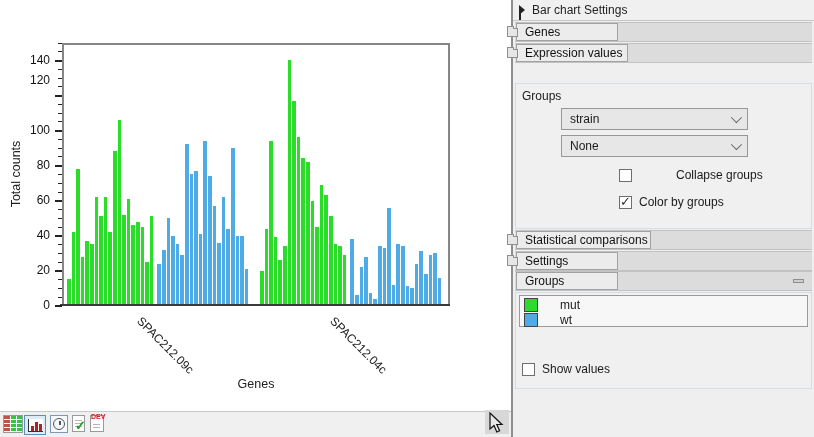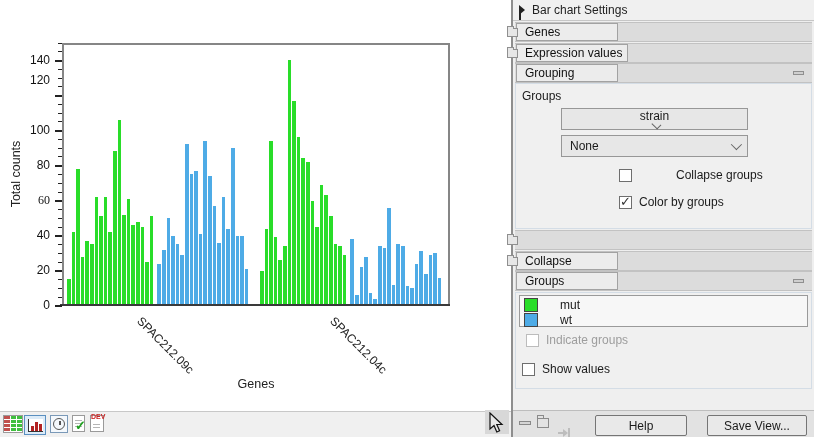--- a/index.html
+++ b/index.html
@@ -56,21 +56,21 @@
   .folder-icon{width:11px;height:9px;border:1px solid #8f8f8f;box-sizing:border-box;position:relative;background:#e6e6e6;}
   .folder-icon:before{content:"";position:absolute;left:-1px;top:-3px;width:5px;height:2px;border:1px solid #8f8f8f;border-bottom:none;background:#e6e6e6;}
   .minus-icon{width:11px;height:4px;border:1px solid #8f8f8f;background:#cfcfcf;box-sizing:border-box;margin-top:2px;}
 
   .content{position:absolute;left:2px;width:297px;background:#f0f0f0;border:1px solid #d4dde6;box-sizing:border-box;}
   #grouping-content{top:83px;height:146px;}
   #groups-content{top:292px;height:97px;}
 
   #groups-word{position:absolute;left:6px;top:5px;}
   .dropdown{position:absolute;left:45px;width:187px;height:22px;background:#e7e7e7;border:1px solid #979797;box-sizing:border-box;display:flex;align-items:center;padding:0 8px;justify-content:space-between;}
-  #dropdown-1{top:24px;flex-direction:column;} #dropdown-2{top:51px;}
+  #dropdown-1{top:24px;} #dropdown-2{top:51px;}
   .dd-chevron{width:7px;height:7px;border-right:1.6px solid #666;border-bottom:1.6px solid #666;transform:rotate(45deg) translateY(-2px);}
 
   .cb{position:absolute;display:flex;align-items:center;gap:7px;}
   .cb .box{width:13px;height:13px;background:#fff;border:1.5px solid #6e6e6e;box-sizing:border-box;position:relative;flex:none;}
   .cb.checked .box:after{content:"\2713";position:absolute;left:0px;top:-3px;font-size:13px;color:#333;}
   .cb.disabled .box{border-color:#bcbcbc;}
   .cb.disabled .lbl{color:#9d9d9d;}
   #cb-collapse{left:103px;top:84px;gap:44px;}
   #cb-colorby{left:103px;top:111px;}
   #cb-indicate{left:10px;top:40px;}
@@ -193,21 +193,21 @@
         <div class="yticklabel" style="top: 262.933px; left: 14px;">20</div>
         <div class="ytick" style="top: 261.667px; left: 58px;"></div>
         <div class="ytick" style="top: 252.9px; left: 58px;"></div>
         <div class="ytick" style="top: 244.133px; left: 58px;"></div>
         <div class="ytick major" style="top: 234.867px; left: 55px;"></div>
         <div class="yticklabel" style="top: 227.867px; left: 14px;">40</div>
         <div class="ytick" style="top: 226.6px; left: 58px;"></div>
         <div class="ytick" style="top: 217.833px; left: 58px;"></div>
         <div class="ytick" style="top: 209.067px; left: 58px;"></div>
         <div class="ytick major" style="top: 199.8px; left: 55px;"></div>
-        <div class="yticklabel" style="top: 192.8px; left: 14px; font-family: Liberation Serif, serif;">60</div>
+        <div class="yticklabel" style="top: 192.8px; left: 14px;">60</div>
         <div class="ytick" style="top: 191.533px; left: 58px;"></div>
         <div class="ytick" style="top: 182.767px; left: 58px;"></div>
         <div class="ytick" style="top: 174px; left: 58px;"></div>
         <div class="ytick major" style="top: 164.733px; left: 55px;"></div>
         <div class="yticklabel" style="top: 157.733px; left: 14px;">80</div>
         <div class="ytick" style="top: 156.467px; left: 58px;"></div>
         <div class="ytick" style="top: 147.7px; left: 58px;"></div>
         <div class="ytick" style="top: 138.933px; left: 58px;"></div>
         <div class="ytick major" style="top: 129.667px; left: 55px;"></div>
         <div class="yticklabel" style="top: 122.667px; left: 14px;">100</div>
@@ -291,26 +291,20 @@
       <div class="sec-icon folder-icon"></div>
     </div>
 
     <div class="sec-row" style="top:43px">
       <div class="sec-tab" style="width:112px">
           <span>Expression values</span>
         </div>
       <div class="sec-icon folder-icon"></div>
     </div>
 
-    <div class="sec-row" style="top:63px">
-      <div class="sec-tab" style="width:102px">
-          <span>Grouping</span>
-        </div>
-      <div class="sec-icon minus-icon"></div>
-    </div>
 
     <div class="content" id="grouping-content">
       <div id="groups-word">Groups</div>
       <div class="dropdown" id="dropdown-1">
         <span>strain</span>
         <span class="dd-chevron"></span>
       </div>
       <div class="dropdown" id="dropdown-2">
         <span>None</span>
         <span class="dd-chevron"></span>
@@ -319,26 +313,29 @@
         <span class="box"></span>
         <span class="lbl">Collapse groups</span>
       </div>
       <div class="cb checked" id="cb-colorby">
         <span class="box"></span>
         <span class="lbl">Color by groups</span>
       </div>
     </div>
 
     <div class="sec-row" style="top:230px">
+      <div class="sec-tab" style="width:135px">
+          <span>Statistical comparisons</span>
+        </div>
       <div class="sec-icon folder-icon"></div>
     </div>
 
     <div class="sec-row" style="top:251px">
       <div class="sec-tab" style="width:102px">
-          <span>Collapse</span>
+          <span>Settings</span>
         </div>
       <div class="sec-icon folder-icon"></div>
     </div>
 
     <div class="sec-row" style="top:271px">
       <div class="sec-tab" style="width:102px">
           <span>Groups</span>
         </div>
       <div class="sec-icon minus-icon"></div>
     </div>
@@ -347,36 +344,21 @@
       <div id="legend-box">
           <div class="legend-row" style="top: 1px;">
             <span class="swatch" style="background: rgb(41, 221, 41);"></span>
             <span class="gname">mut</span>
           </div>
           <div class="legend-row" style="top: 16px;">
             <span class="swatch" style="background: rgb(78, 171, 230);"></span>
             <span class="gname">wt</span>
           </div>
         </div>
-      <div class="cb disabled" id="cb-indicate">
-        <span class="box"></span>
-        <span class="lbl">Indicate groups</span>
-      </div>
       <div class="cb" id="cb-showlegend">
         <span class="box"></span>
         <span class="lbl">Show values</span>
       </div>
     </div>
 
-    <div id="panel-footer">
-      <div class="ficon" id="f-minus"></div>
-      <div class="ficon" id="f-folder"></div>
-      <div class="ficon" id="f-dock">
-          <span class="a"></span>
-          <span class="t"></span>
-          <span class="b"></span>
-        </div>
-      <div class="btn" id="btn-help">Help</div>
-      <div class="btn" id="btn-save">Save View...</div>
-    </div>
 
   </div>
 </div>
 
 </body></html>

